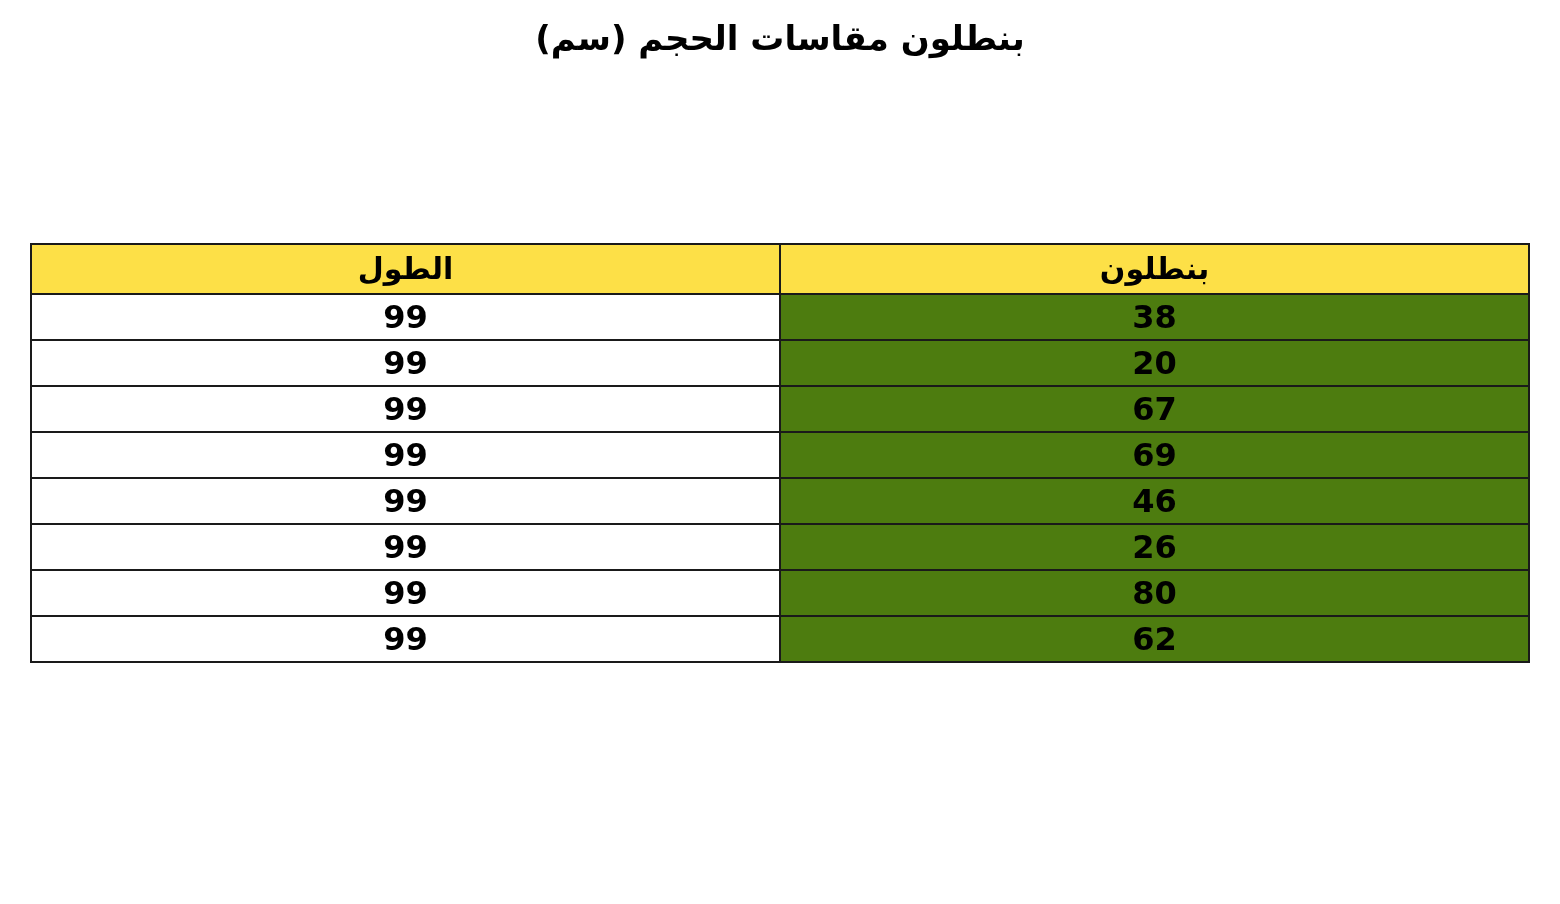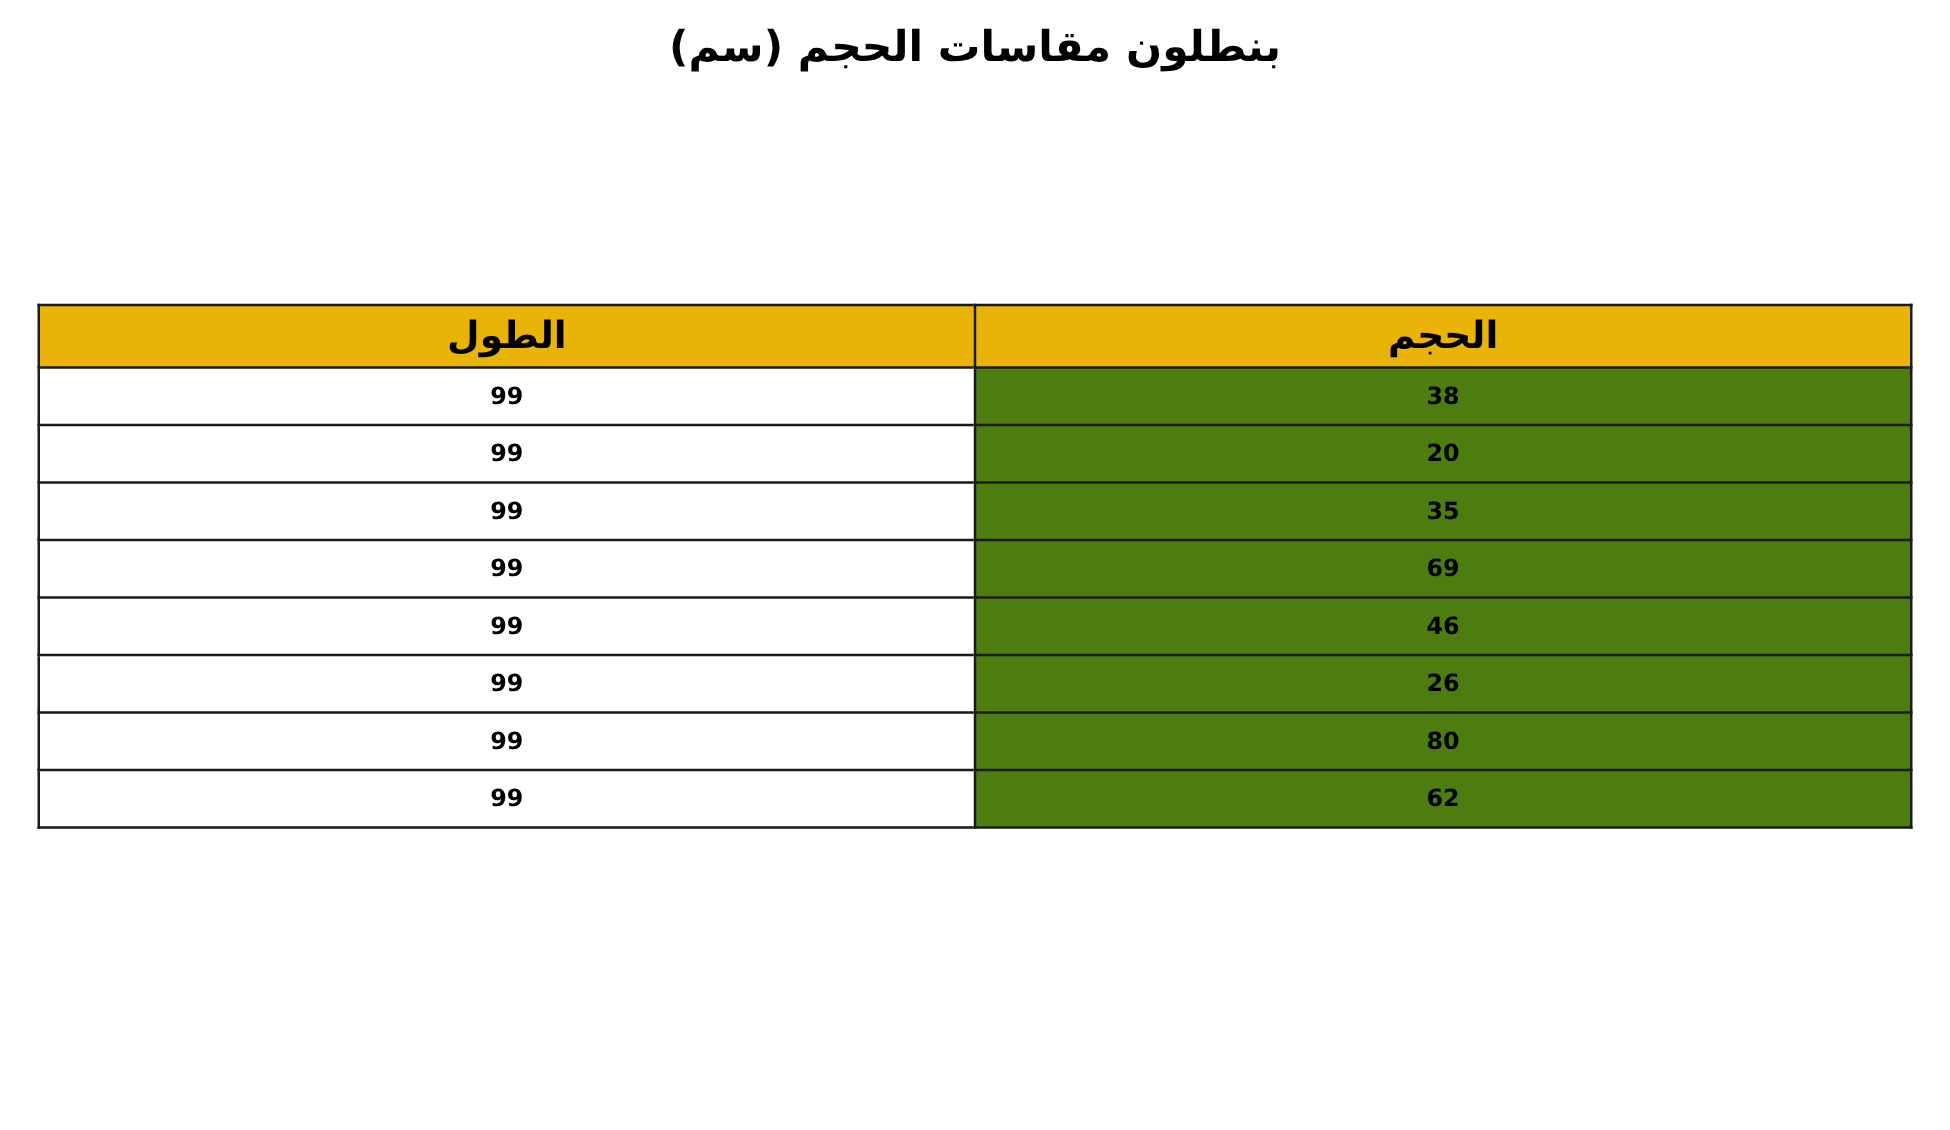--- a/index.html
+++ b/index.html
@@ -38,29 +38,29 @@
     border-collapse: collapse;
     table-layout: fixed;
     direction: rtl;
   }
   .size-table col.col-size { width: 50%; }
   .size-table col.col-length { width: 50%; }
   .size-table th,
   .size-table td {
     border: 2px solid #1a1a1a;
     text-align: center;
-    font-size: 19px;
+    font-size: 32px;
     font-weight: bold;
     color: #000000;
     height: 44px;
     line-height: 44px;
     padding: 0;
   }
   .size-table thead th {
-    background: #eab308;
+    background: #fde047;
     font-size: 30px;
     height: 48px;
     line-height: 48px;
   }
   .cell-size {
     background: #4d7c0f;
   }
   .cell-length {
     background: #ffffff;
   }
@@ -72,35 +72,35 @@
 
   <div class="title">بنطلون مقاسات الحجم (سم)</div>
 
   <table class="size-table">
     <colgroup>
       <col class="col-size">
       <col class="col-length">
     </colgroup>
     <thead>
       <tr>
-        <th>الحجم</th>
+        <th>بنطلون</th>
         <th>الطول</th>
       </tr>
     </thead>
     <tbody>
       <tr>
         <td class="cell-size">38</td>
         <td class="cell-length">99</td>
       </tr>
       <tr>
         <td class="cell-size">20</td>
         <td class="cell-length">99</td>
       </tr>
       <tr>
-        <td class="cell-size">35</td>
+        <td class="cell-size">67</td>
         <td class="cell-length">99</td>
       </tr>
       <tr>
         <td class="cell-size">69</td>
         <td class="cell-length">99</td>
       </tr>
       <tr>
         <td class="cell-size">46</td>
         <td class="cell-length">99</td>
       </tr>

